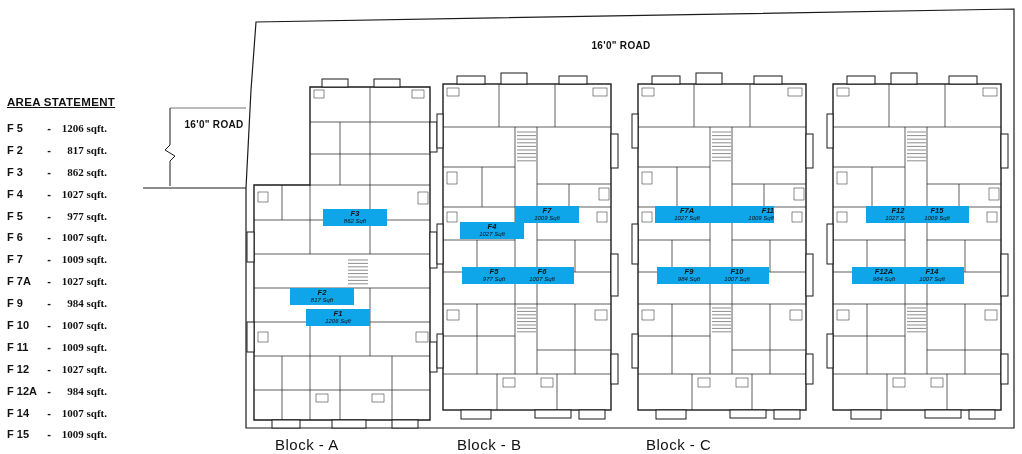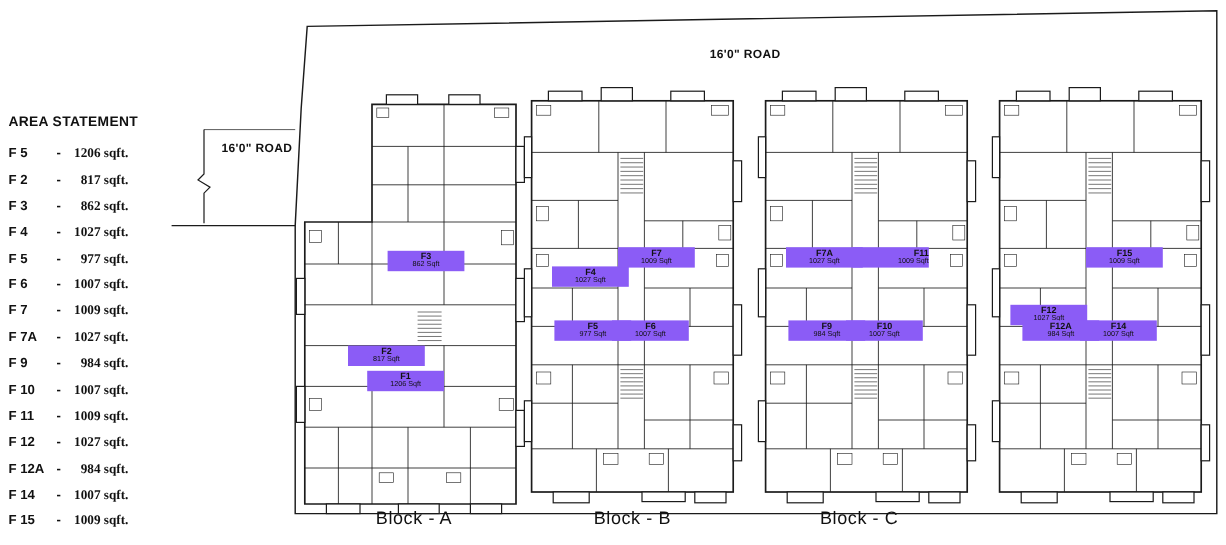--- a/index.html
+++ b/index.html
@@ -3,40 +3,40 @@
 <meta charset="utf-8">
 <style>
   html,body{margin:0;padding:0;background:#fff;}
   .canvas{
     position:relative;width:1022px;height:454px;background:#ffffff;
     font-family:"Liberation Sans",sans-serif;color:#111;overflow:hidden;
   }
   #plan-svg{position:absolute;left:0;top:0;}
   .area-statement{position:absolute;left:7px;top:96px;width:100px;}
   .as-title{
-    font-size:11.5px;font-weight:700;
+    font-size:11.5px;font-weight:700;text-decoration:underline;
     letter-spacing:.3px;margin-bottom:9px;white-space:nowrap;
   }
   .as-row{display:flex;align-items:center;height:21.9px;font-size:11px;font-weight:700;}
   .as-flat{width:36px;}
   .as-dash{width:12px;text-align:center;}
   .as-area{flex:1;text-align:right;white-space:nowrap;font-family:Liberation Serif, serif;}
   .road-label{
     position:absolute;font-size:10px;font-weight:700;letter-spacing:.3px;
     text-align:center;white-space:nowrap;
   }
   .road-top{left:571px;top:40px;width:100px;}
   .road-left{left:179px;top:119px;width:70px;}
   .block-label{
-    position:absolute;top:424px;width:140px;text-align:center;
+    position:absolute;top:436px;width:140px;text-align:left;
     font-size:15px;font-weight:500;letter-spacing:.5px;white-space:nowrap;
   }
   .unit-label{
     position:absolute;width:64px;text-align:center;line-height:1.1;
-    background:#8b5cf6;padding:1px 0;
+    background:#0ea5e9;padding:1px 0;font-style:italic;
   }
   .unit-id{display:block;font-size:7.5px;font-weight:700;}
   .unit-area{display:block;font-size:6px;}
 </style>
 </head>
 <body>
 
 <div class="canvas">
 
   <svg id="plan-svg" width="1022" height="454" viewBox="0 0 1022 454">
@@ -417,21 +417,21 @@
         <span class="unit-area">1009 Sqft</span>
       </div>
       <div class="unit-label" style="left: 657px; top: 267px;">
         <span class="unit-id">F9</span>
         <span class="unit-area">984 Sqft</span>
       </div>
       <div class="unit-label" style="left: 705px; top: 267px;">
         <span class="unit-id">F10</span>
         <span class="unit-area">1007 Sqft</span>
       </div>
-      <div class="unit-label" style="left: 842px; top: 206px; margin-top: 48px;">
+      <div class="unit-label" style="left: 866px; top: 206px;">
         <span class="unit-id">F12</span>
         <span class="unit-area">1027 Sqft</span>
       </div>
       <div class="unit-label" style="left: 905px; top: 206px;">
         <span class="unit-id">F15</span>
         <span class="unit-area">1009 Sqft</span>
       </div>
       <div class="unit-label" style="left: 852px; top: 267px;">
         <span class="unit-id">F12A</span>
         <span class="unit-area">984 Sqft</span>

